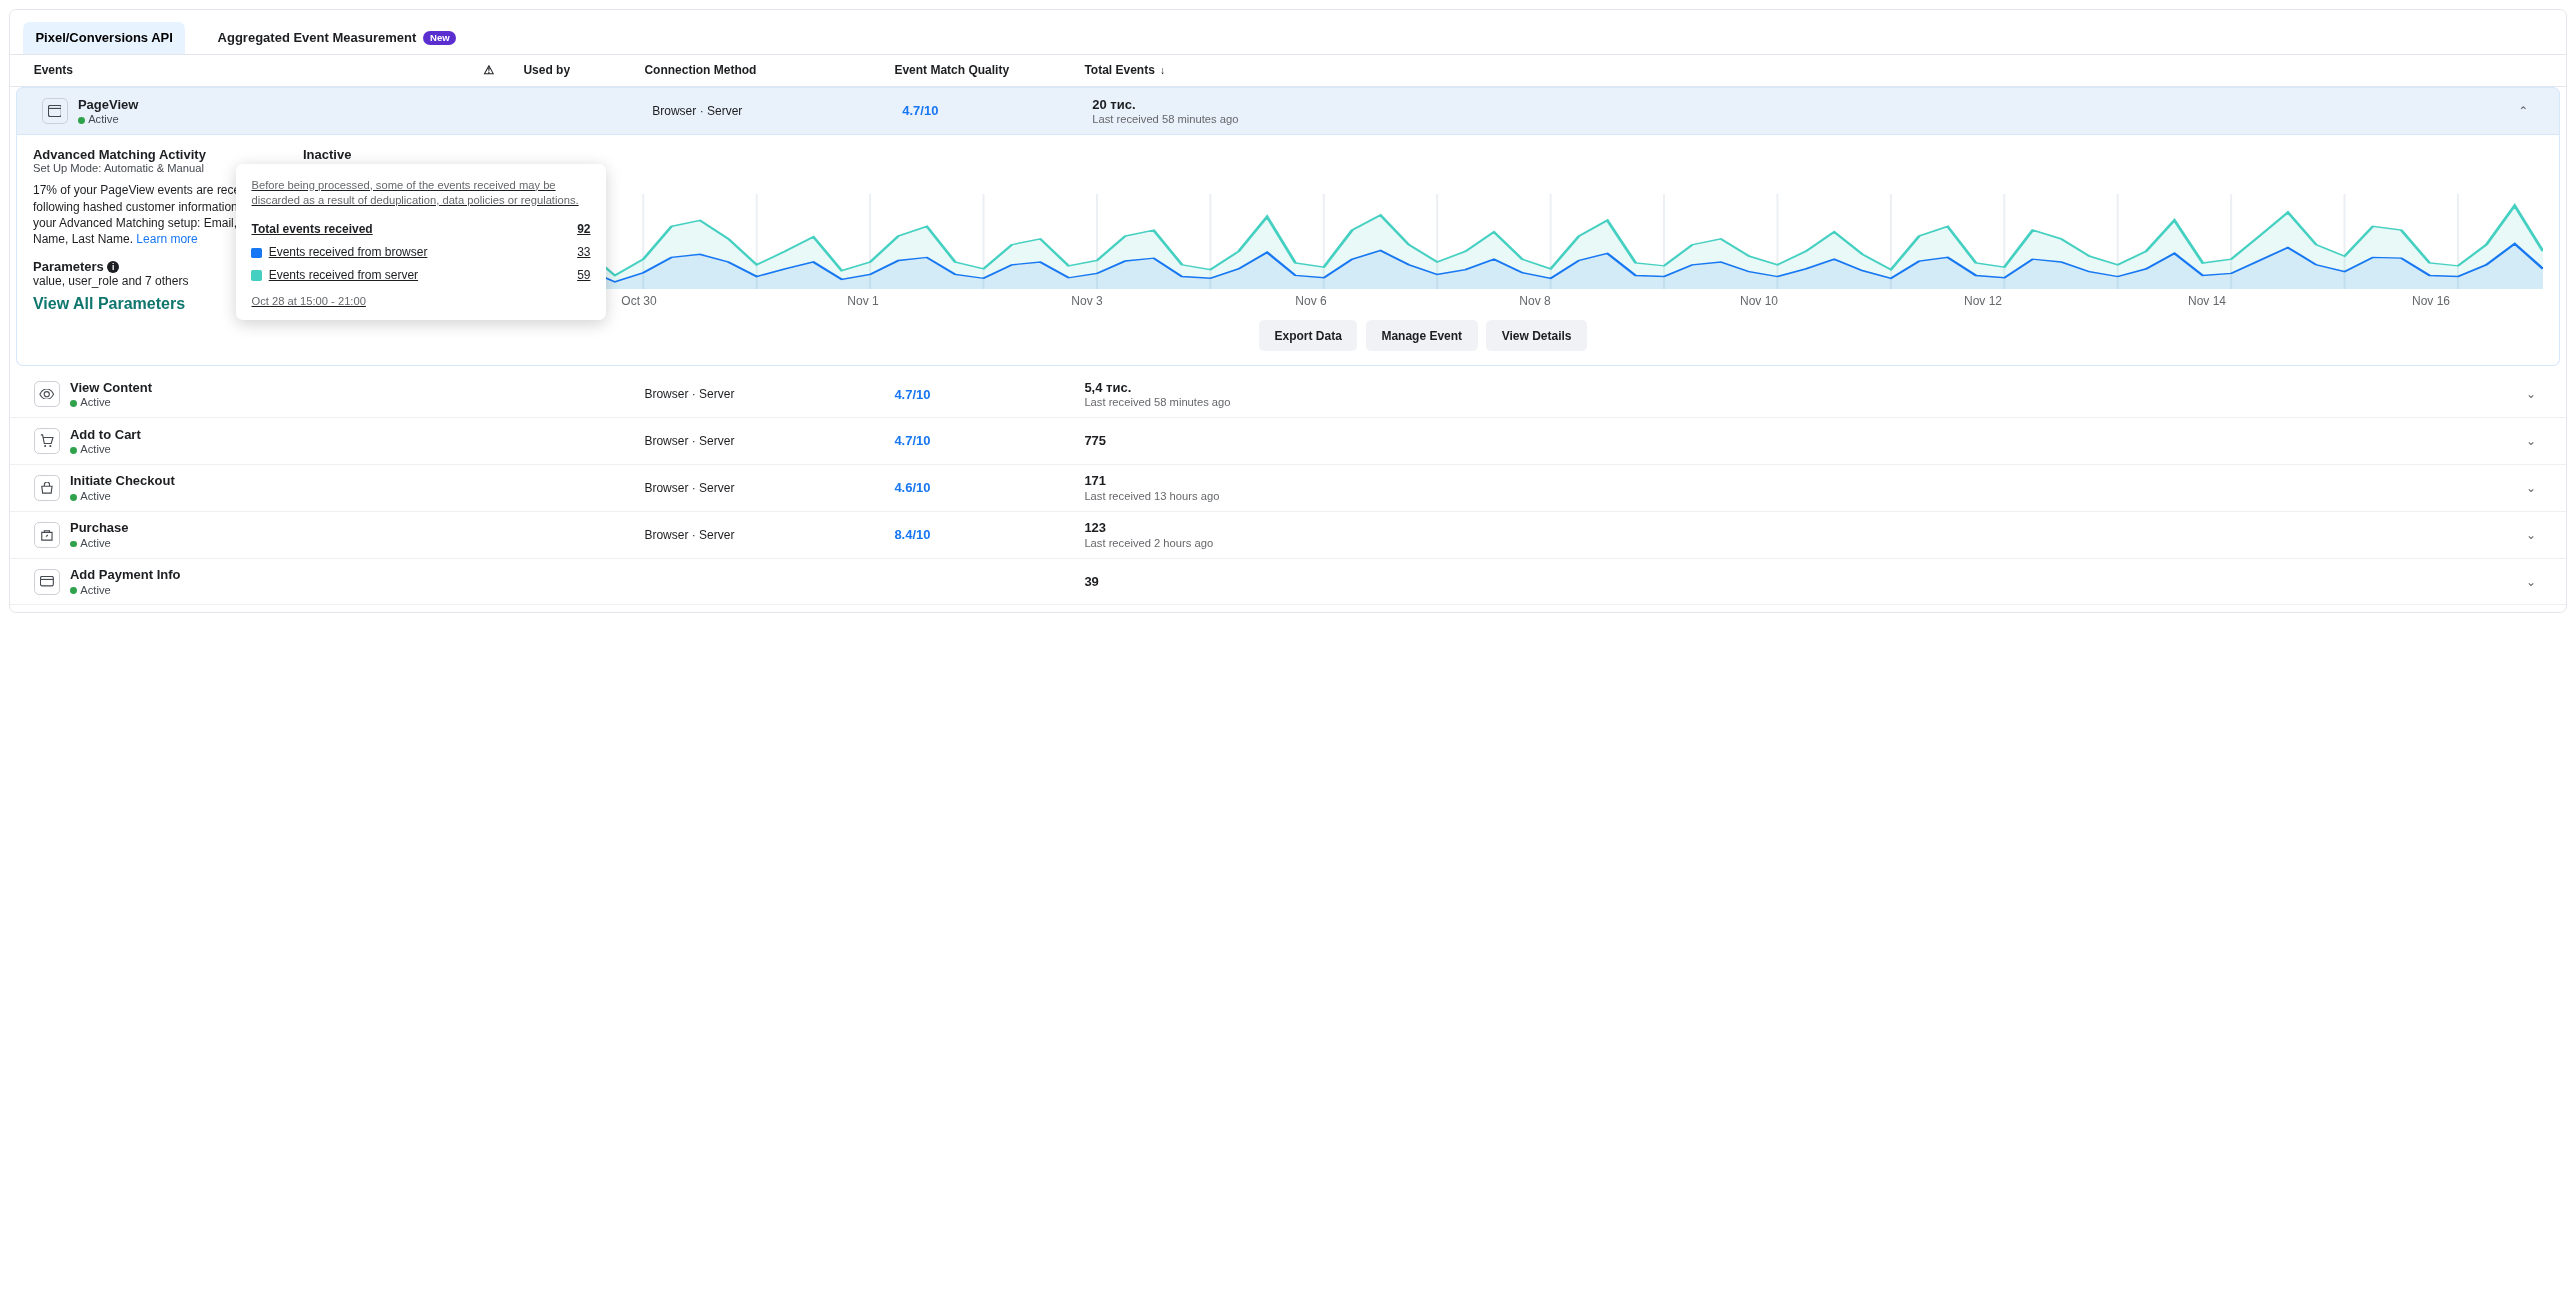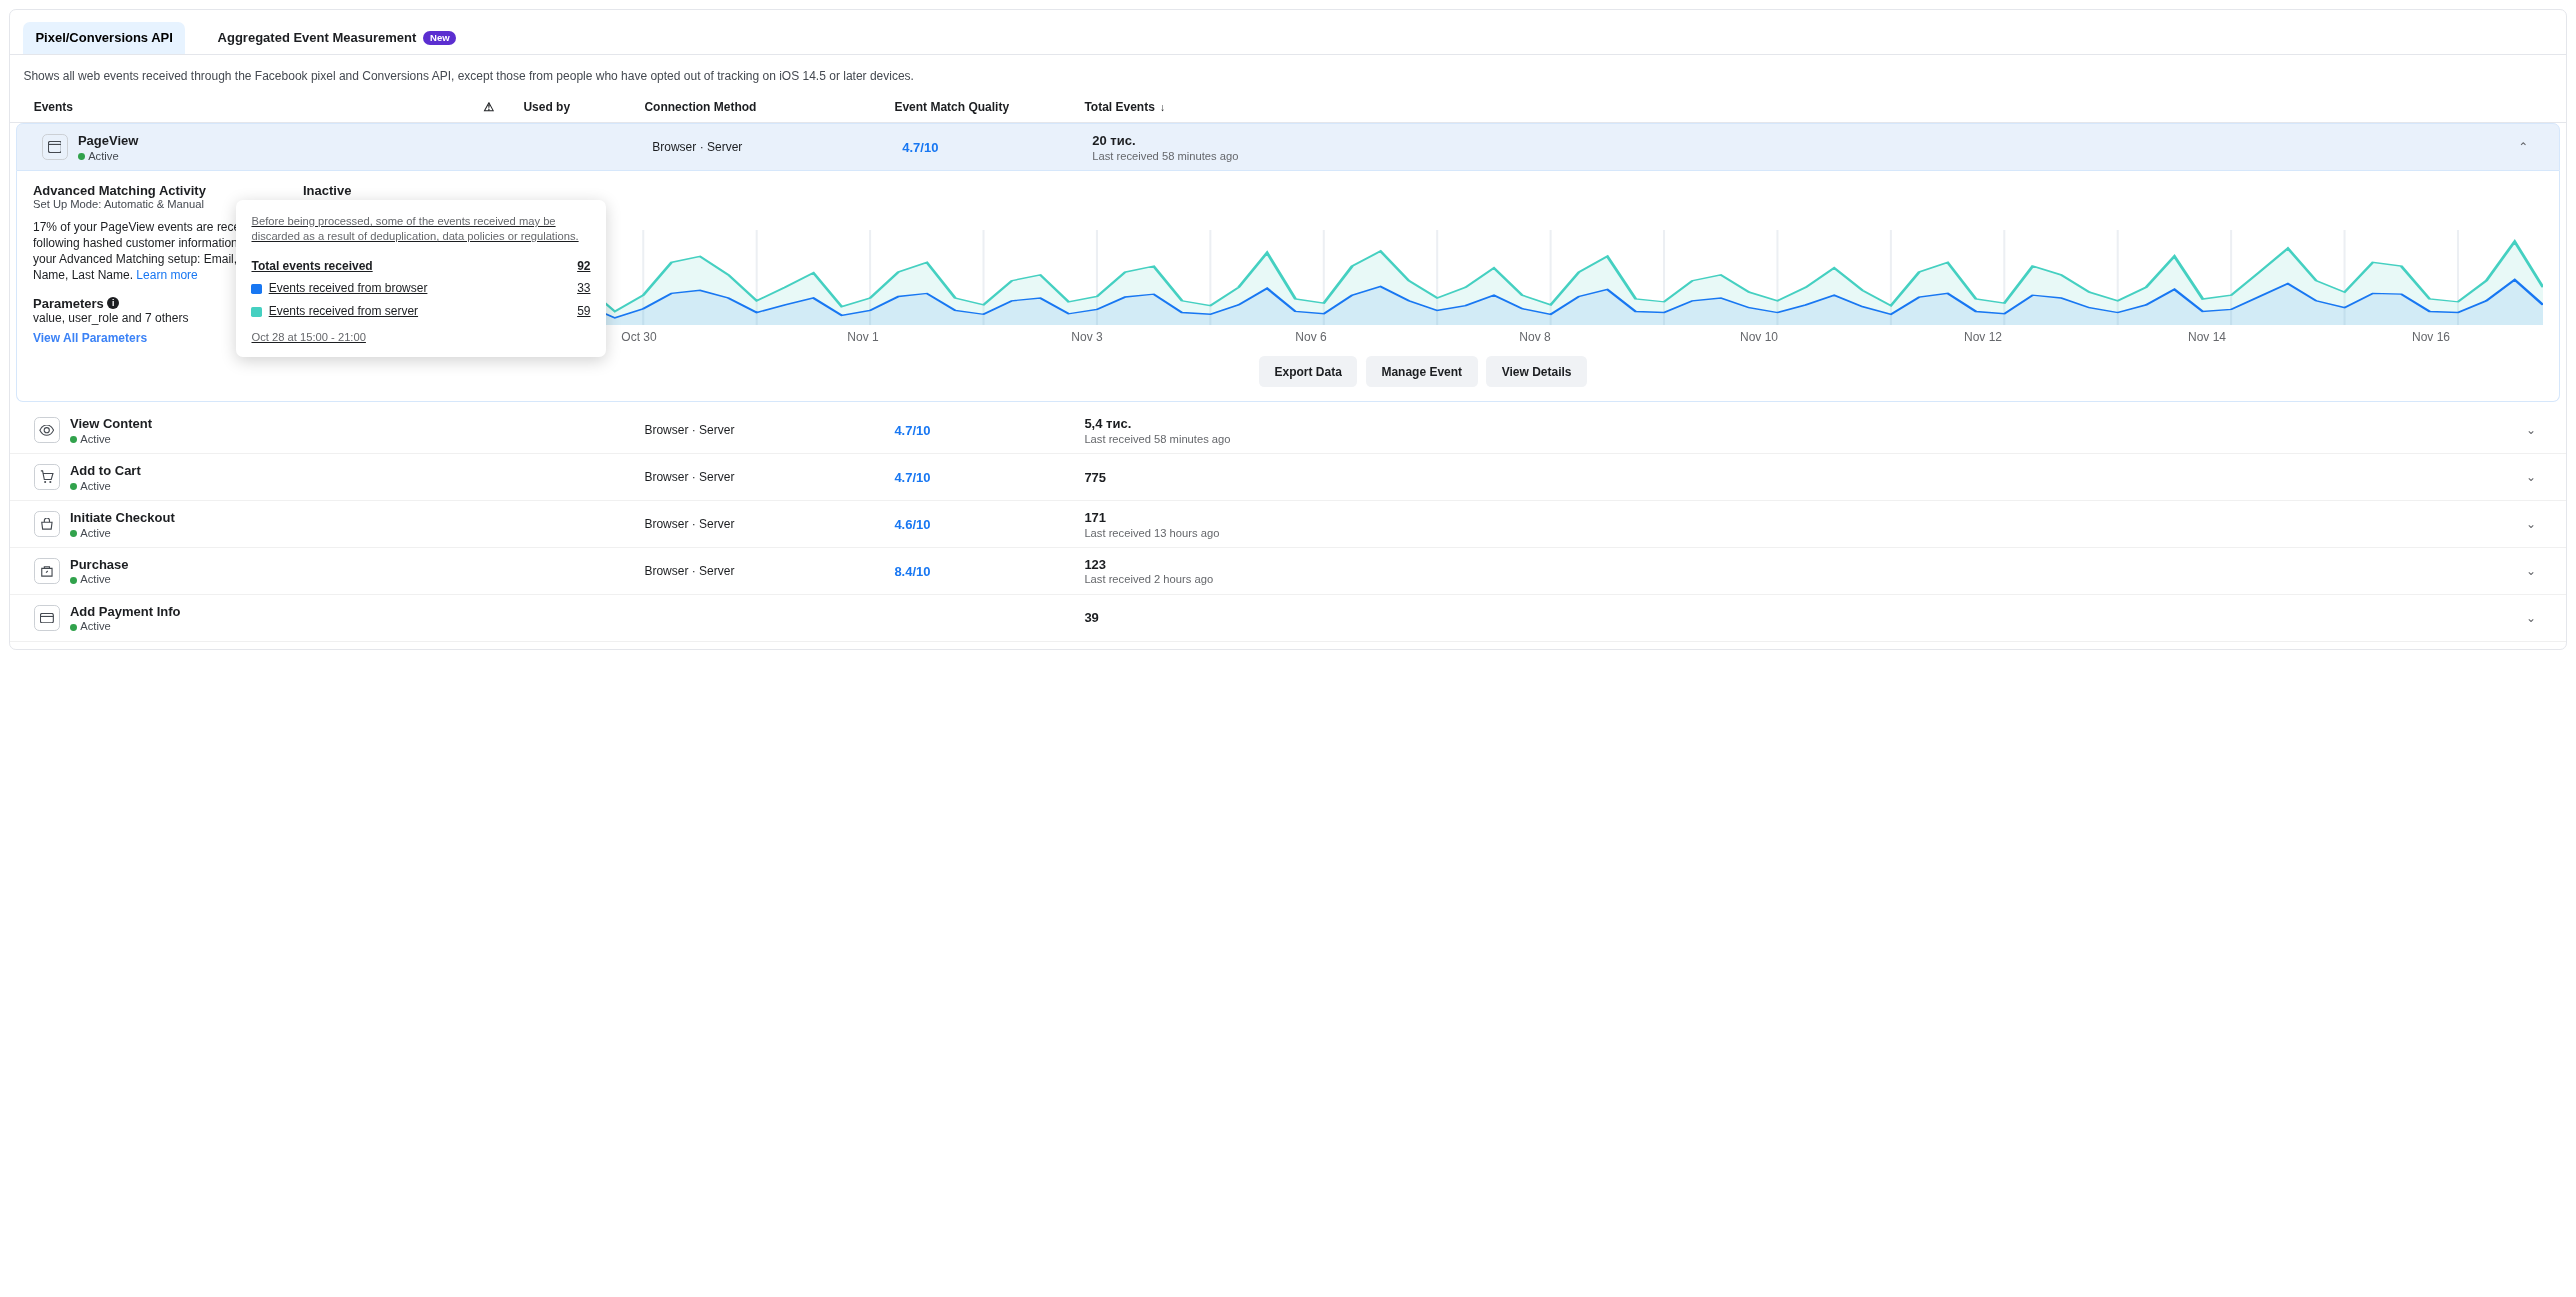--- a/index.html
+++ b/index.html
@@ -108,21 +108,21 @@
   .total-sub { font-size: 11.2px; color: #65676b; margin-top: 1.7px; }
   .caret { color: #65676b; font-size: 12px; }
 
   .am-title { font-weight: 700; font-size: 13px; }
   .am-sub { font-size: 11.2px; color: #444950; margin-bottom: 8.6px; }
   .am-body { font-size: 12px; line-height: 1.35; }
   .link { color: #1877f2; cursor: pointer; }
   .param-title { font-weight: 700; margin-top: 12px; font-size: 13px; display: flex; align-items: center; gap: 3.4px; }
   .info-ic { width: 12px; height: 12px; border-radius: 50%; background: #1c1e21; color: #fff; display: inline-flex; align-items: center; justify-content: center; font-size: 8.6px; font-weight: 700; }
   .param-sub { font-size: 12px; color: #1c1e21; }
-  .view-params { color: #3b82f6; font-weight: 600; margin-top: 6.9px; cursor: pointer; font-size: 12px; }
+  .view-params { color: #0f766e; font-weight: 600; margin-top: 6.9px; cursor: pointer; font-size: 16px; }
 
   .inactive-lbl { font-weight: 700; font-size: 13px; }
   .inactive-sub { font-size: 12px; color: #1c1e21; margin-bottom: 5.2px; }
   .yaxis { font-size: 9.5px; color: #65676b; margin-bottom: 1.7px; }
   .chart-area { position: relative; height: 95px; width: 100%; }
   .chart-svg { width: 100%; height: 100%; display: block; }
   .xaxis { display: flex; font-size: 12px; color: #65676b; margin-top: 5.2px; }
   .xaxis span { flex: 1; text-align: center; }
   .btn-row { display: flex; gap: 8.6px; justify-content: center; margin-top: 12px; }
   .btn {
@@ -169,21 +169,20 @@
   <div class="tabs">
     <div class="tab active">
       <span>Pixel/Conversions API</span>
     </div>
     <div class="tab">
       <span>Aggregated Event Measurement</span>
       <span class="badge">New</span>
     </div>
   </div>
 
-  <div class="desc">Shows all web events received through the Facebook pixel and Conversions API, except those from people who have opted out of tracking on iOS 14.5 or later devices.</div>
 
   <div class="table-head">
     <div class="col-events">Events</div>
     <div class="col-warn"><span class="warn-tri"></span></div>
     <div class="col-usedby">Used by</div>
     <div class="col-conn">Connection Method</div>
     <div class="col-emq">Event Match Quality</div>
     <div class="col-total">
       <span>Total Events</span>
       <span class="sort-arrow">↓</span>

